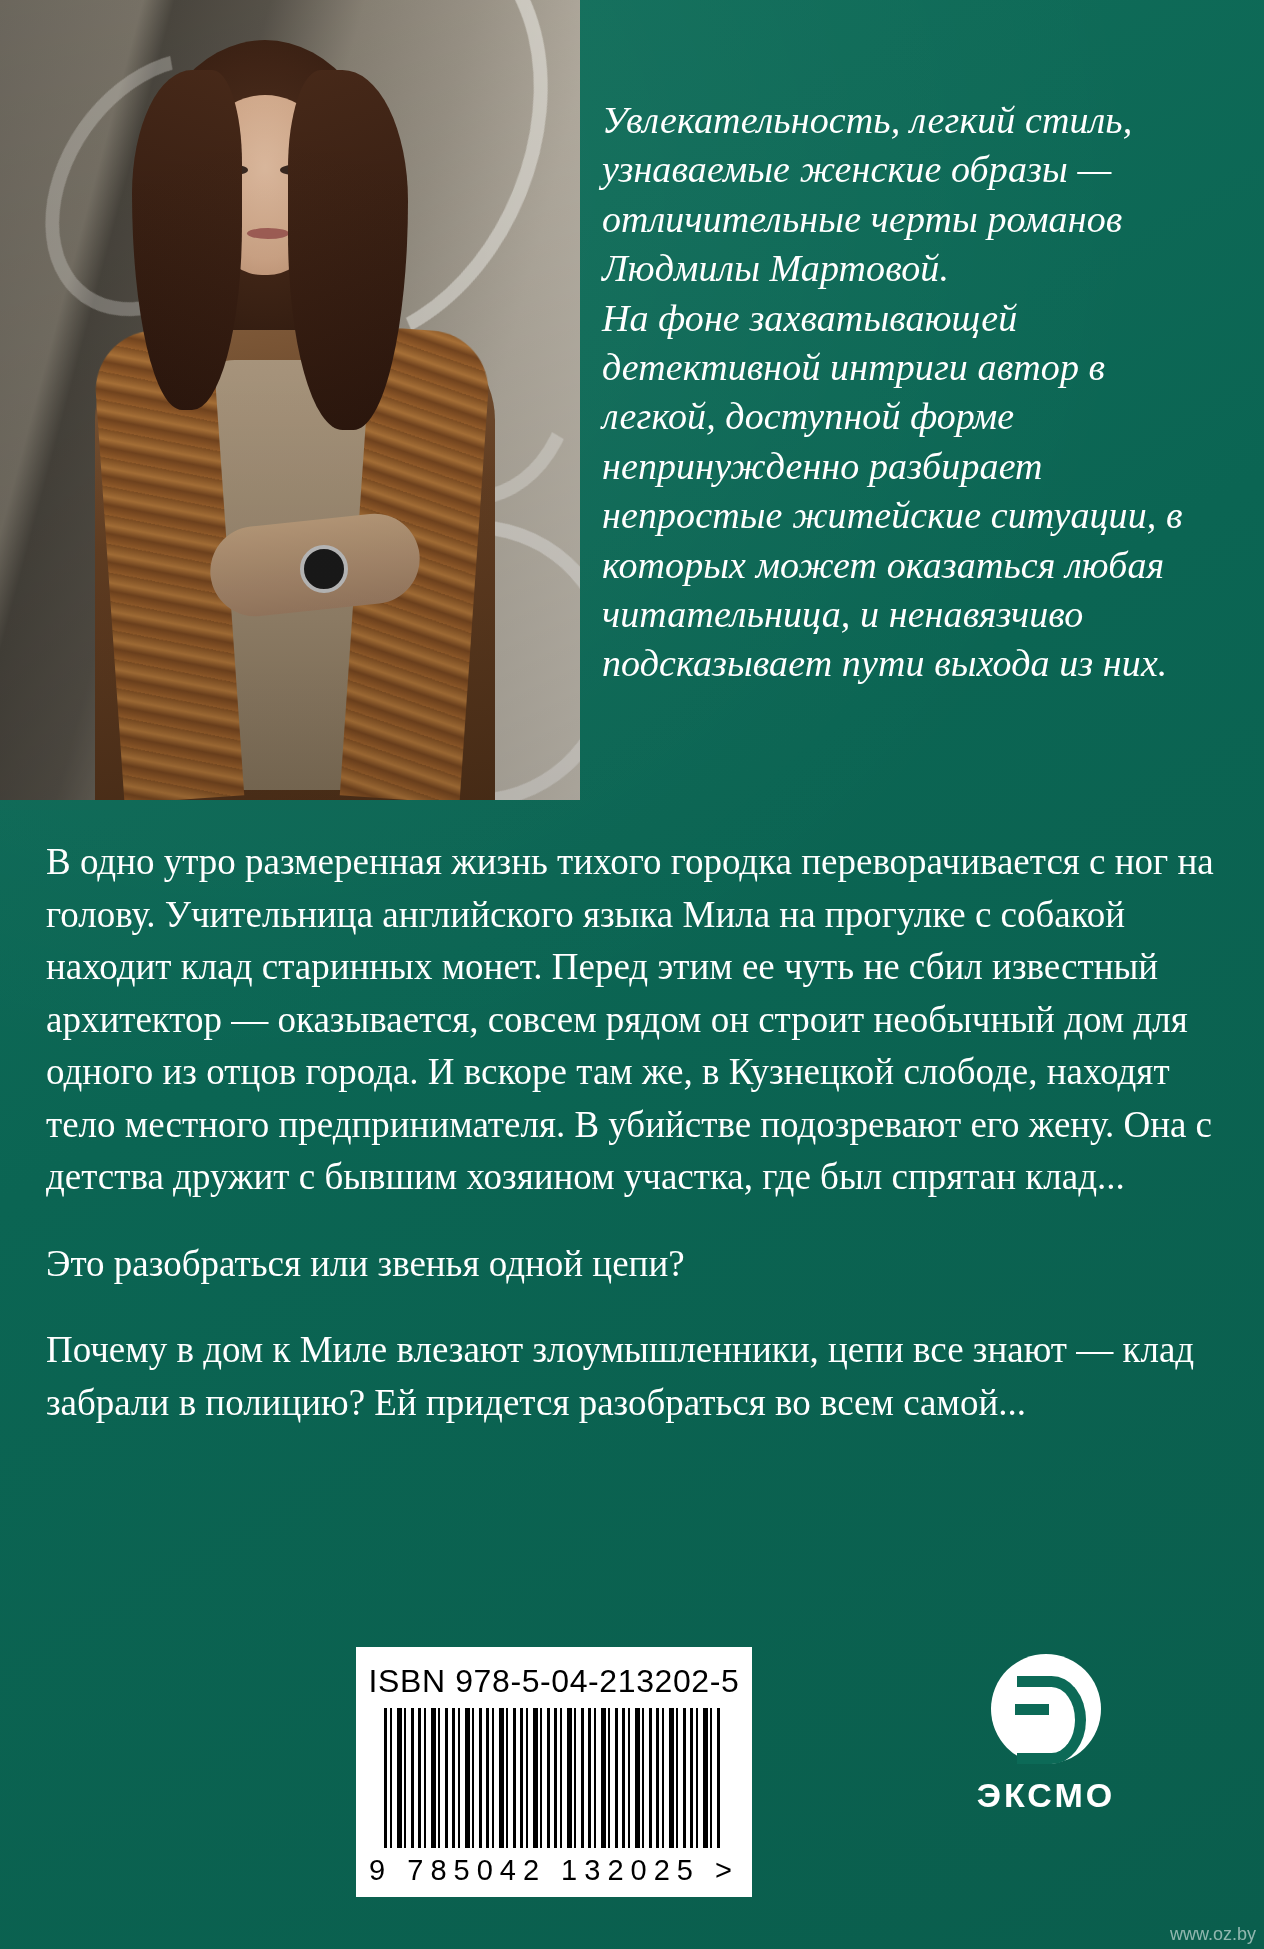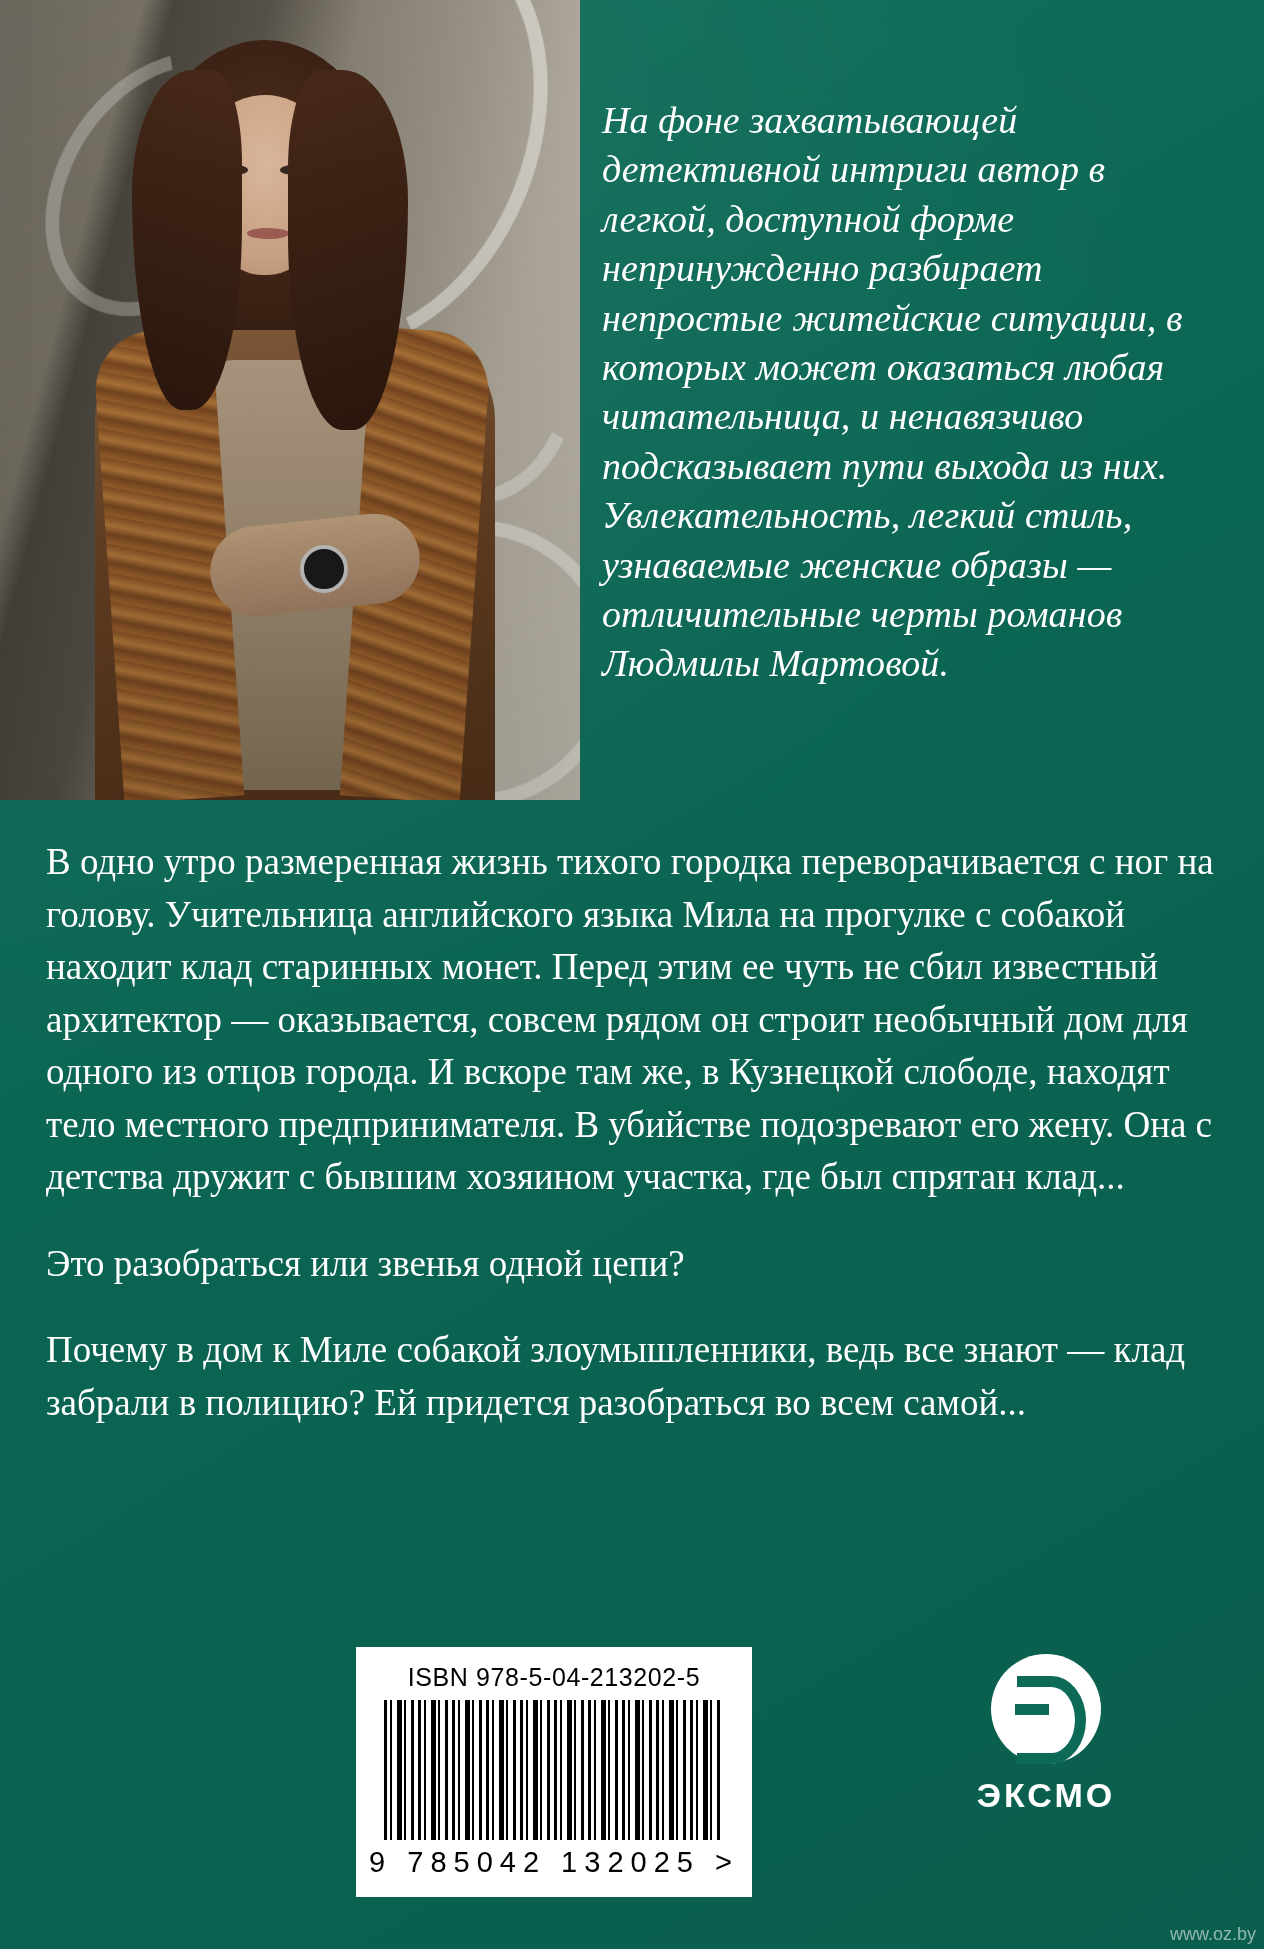--- a/index.html
+++ b/index.html
@@ -195,21 +195,21 @@
     top: 28px;
     width: 396px;
     height: 250px;
     background: #ffffff;
     padding: 10px 0 0 0;
     box-sizing: border-box;
     text-align: center;
   }
   .isbn-text {
     font-family: "Liberation Sans", sans-serif;
-    font-size: 25px;
+    font-size: 32px;
     color: #000;
     letter-spacing: 0.6px;
     margin: 6px 0 8px 0;
   }
   .bars {
     height: 140px;
     margin: 0 28px;
     background:
       repeating-linear-gradient(90deg,
         #000 0px, #000 3px, #fff 3px, #fff 6px,
@@ -300,30 +300,30 @@
         <div class="fig-fur-r"></div>
         <div class="fig-hair-front-l"></div>
         <div class="fig-hair-front-r"></div>
         <div class="fig-arm"></div>
         <div class="fig-watch"></div>
         <div class="photo-shade"></div>
       </div>
     </div>
 
     <div class="blurb">
+      <p>Увлекательность, легкий стиль, узнаваемые женские образы — отличительные черты романов Людмилы Мартовой.</p>
       <p>На фоне захватывающей детективной интриги автор в легкой, доступной форме непринужденно разбирает непростые житейские ситуации, в которых может оказаться любая читательница, и ненавязчиво подсказывает пути выхода из них.</p>
-      <p>Увлекательность, легкий стиль, узнаваемые женские образы — отличительные черты романов Людмилы Мартовой.</p>
     </div>
 
   </div>
 
   <div class="body-text">
     <p>В одно утро размеренная жизнь тихого городка переворачивается с ног на голову. Учительница английского языка Мила на прогулке с собакой находит клад старинных монет. Перед этим ее чуть не сбил известный архитектор — оказывается, совсем рядом он строит необычный дом для одного из отцов города. И вскоре там же, в Кузнецкой слободе, находят тело местного предпринимателя. В убийстве подозревают его жену. Она с детства дружит с бывшим хозяином участка, где был спрятан клад...</p>
     <p>Это разобраться или звенья одной цепи?</p>
-    <p>Почему в дом к Миле собакой злоумышленники, ведь все знают — клад забрали в полицию? Ей придется разобраться во всем самой...</p>
+    <p>Почему в дом к Миле влезают злоумышленники, цепи все знают — клад забрали в полицию? Ей придется разобраться во всем самой...</p>
   </div>
 
   <div class="footer">
 
     <div class="barcode-box">
       <div class="isbn-text">ISBN 978-5-04-213202-5</div>
       <div class="bars"></div>
       <div class="barnums">9 785042 132025 &gt;</div>
     </div>
 

